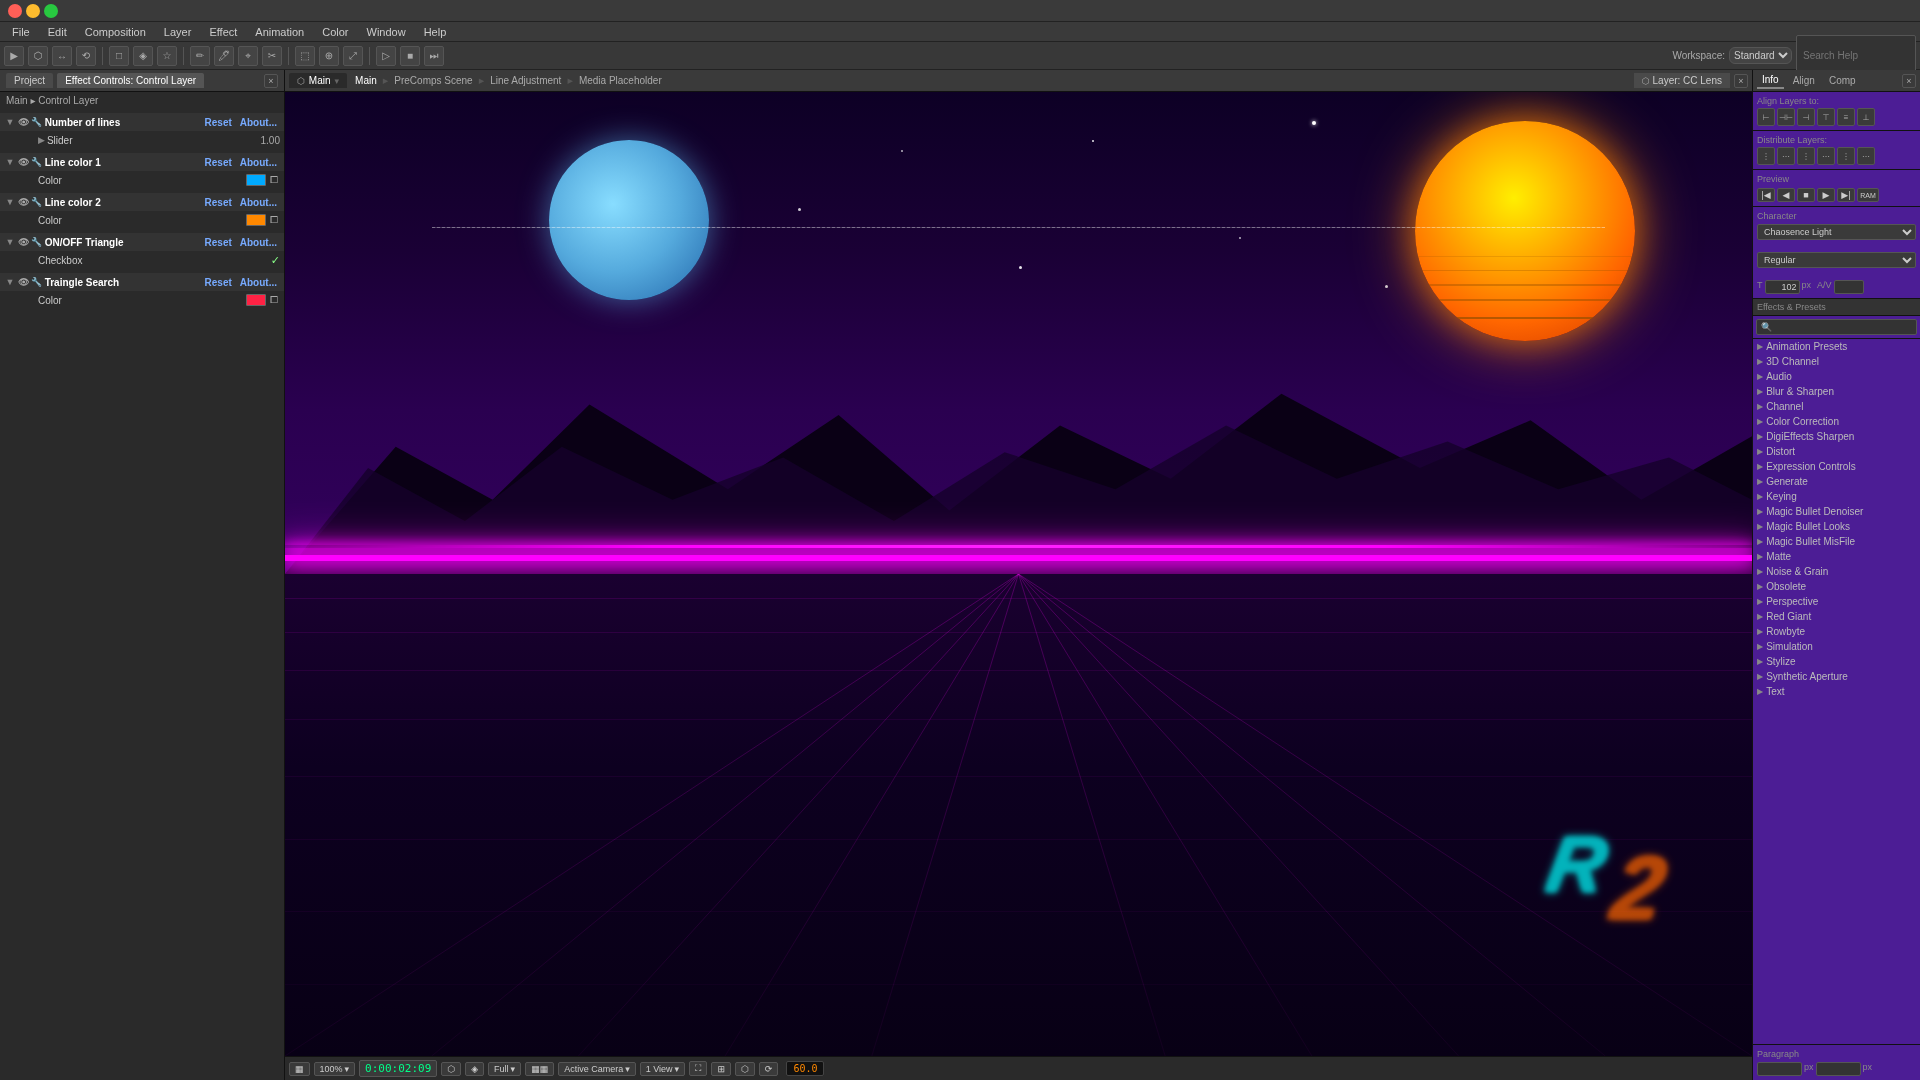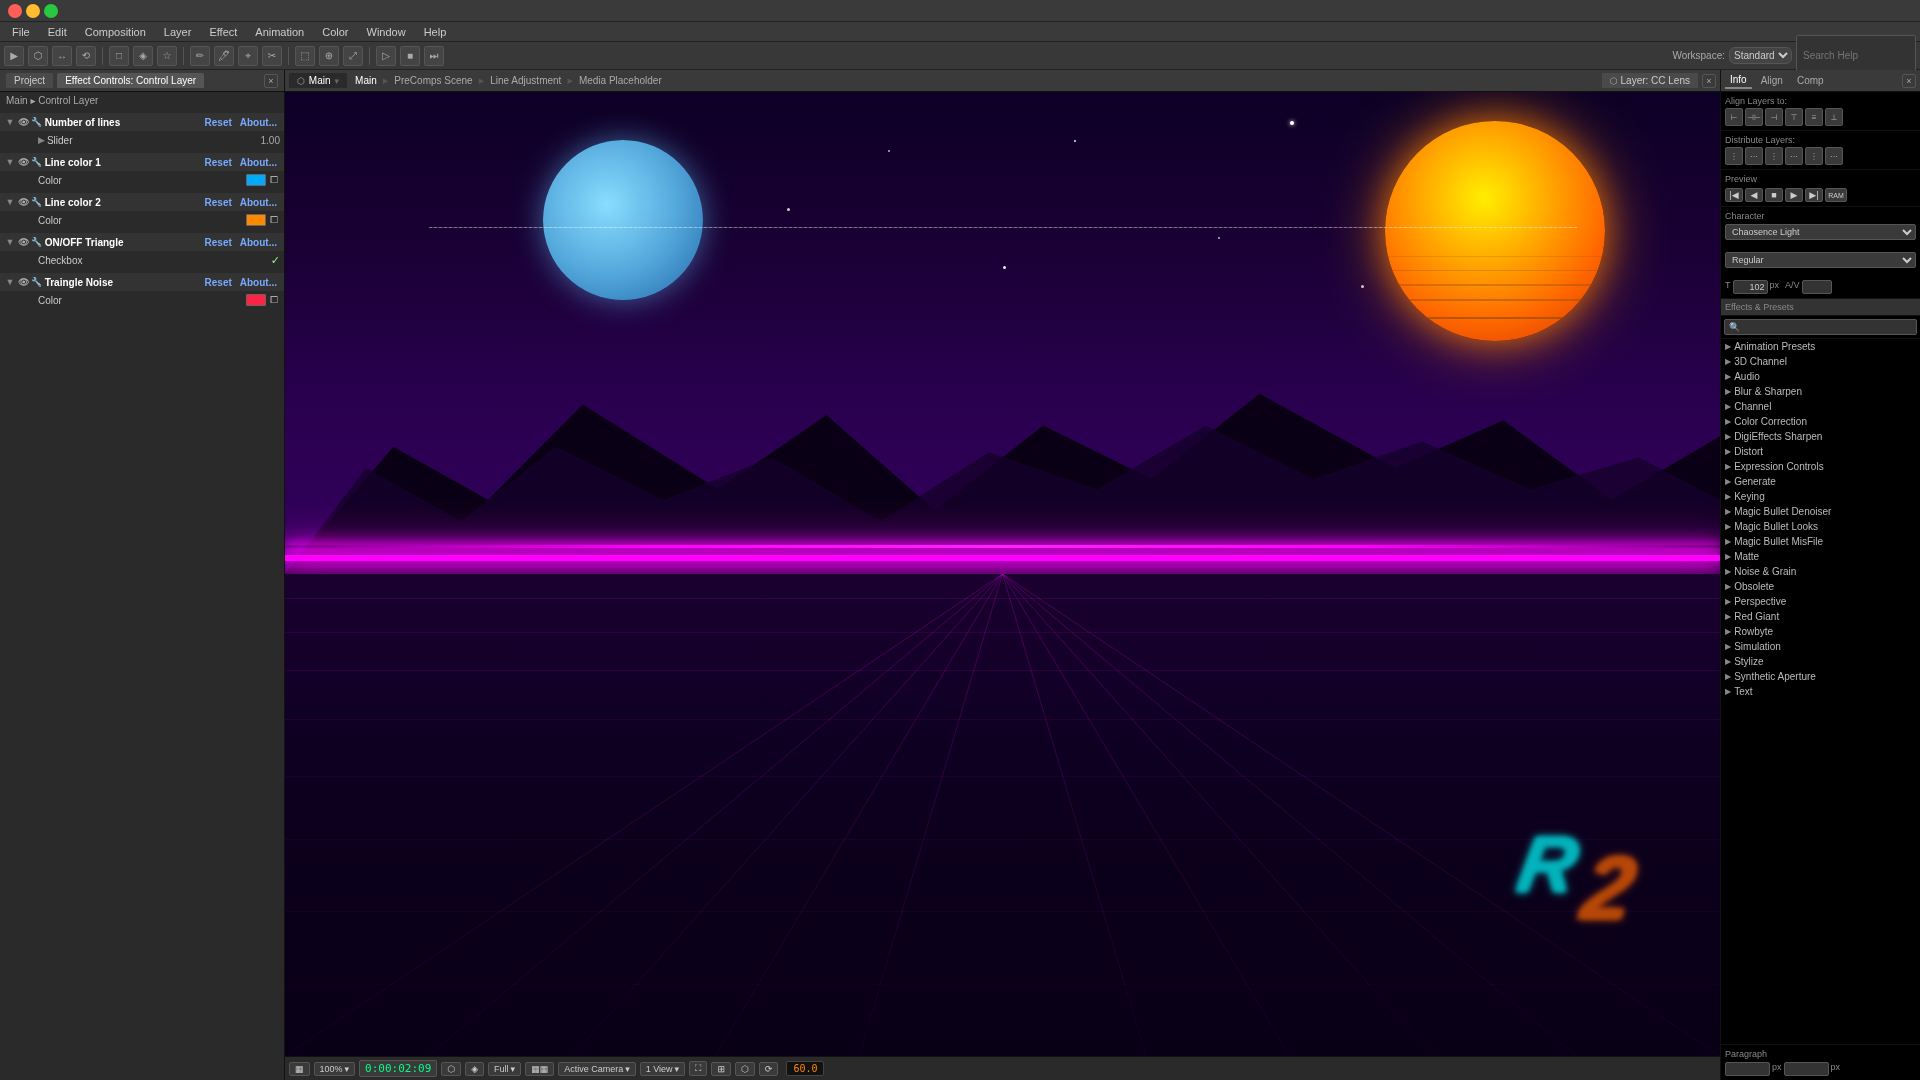--- a/index.html
+++ b/index.html
@@ -353,22 +353,22 @@
       color: #ccc;
       font-size: 9px;
       padding: 1px 5px;
       border-radius: 2px;
       cursor: pointer;
       display: flex; align-items: center; gap: 2px;
     }
 
     
     #right-panel {
-      width: 200px;
-      background: #000000;
+      width: 168px;
+      background: #4c1d95;
       border-left: 1px solid #111;
       display: flex;
       flex-direction: column;
       overflow: hidden;
     }
 
     #right-panel-tabs {
       height: 22px;
       background: #3a3a3a;
       display: flex;
@@ -683,21 +683,21 @@
           <span class="effect-name">Checkbox</span>
           <span class="checkbox-icon">✓</span>
         </div>
       </div>
 
       <div class="effect-group">
         <div class="effect-row header-row">
           <span class="effect-toggle">▼</span>
           <span style="font-size:9px;color:#aaa;cursor:pointer;">👁</span>
           <span style="font-size:9px;color:#aaa;cursor:pointer;">🔧</span>
-          <span class="effect-name bold">Traingle Noise</span>
+          <span class="effect-name bold">Traingle Search</span>
           <span class="effect-reset">Reset</span>
           <span class="effect-about">About...</span>
         </div>
         <div class="effect-row sub-row">
           <span style="width:12px;"></span>
           <span class="effect-name">Color</span>
           <div class="color-swatch" style="background:#ff2244;"></div>
           <span style="font-size:10px;color:#aaa;cursor:pointer;padding:0 2px;">⧠</span>
         </div>
       </div>

